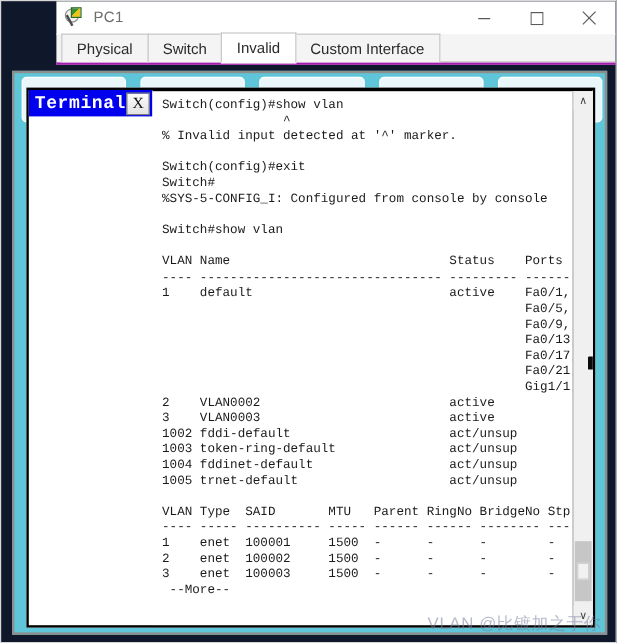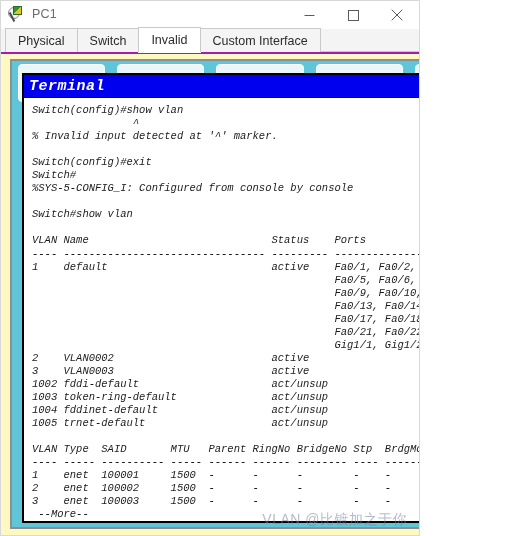--- a/index.html
+++ b/index.html
@@ -6,24 +6,25 @@
   html, body {
     margin: 0; padding: 0;
     width: 514px; height: 536px;
     overflow: hidden;
     background: #ffffff;
     font-family: "Liberation Sans", sans-serif;
   }
 
   #app {
     position: relative;
-    width: 420px; height: 536px;
-    background: #fef9c3;
+    width: 514px; height: 536px;
+    background: #0f172a;
     border: 1px solid #d8d8d8;
     overflow: hidden;
+    padding-left: 46px;
   }
 
   
   .titlebar {
     position: relative;
     height: 28px;
     background: #ffffff;
     display: flex;
     align-items: center;
     padding-left: 7px;
@@ -147,23 +148,21 @@
   }
 
   
   .terminal {
     position: absolute;
     left: 10px; top: 12px;
     width: 474px; height: 450px;
     background: #ffffff;
     border: 2px solid #000000;
     display: flex;
-    flex-direction: column;
-    overflow: hidden;
-    font-style: italic;
+    overflow: hidden;
   }
   .term-titlebar {
     height: 22px;
     background: #0000ee;
     display: flex;
     align-items: center;
     justify-content: space-between;
     padding-left: 5px;
     padding-right: 2px;
     flex: 0 0 auto;

